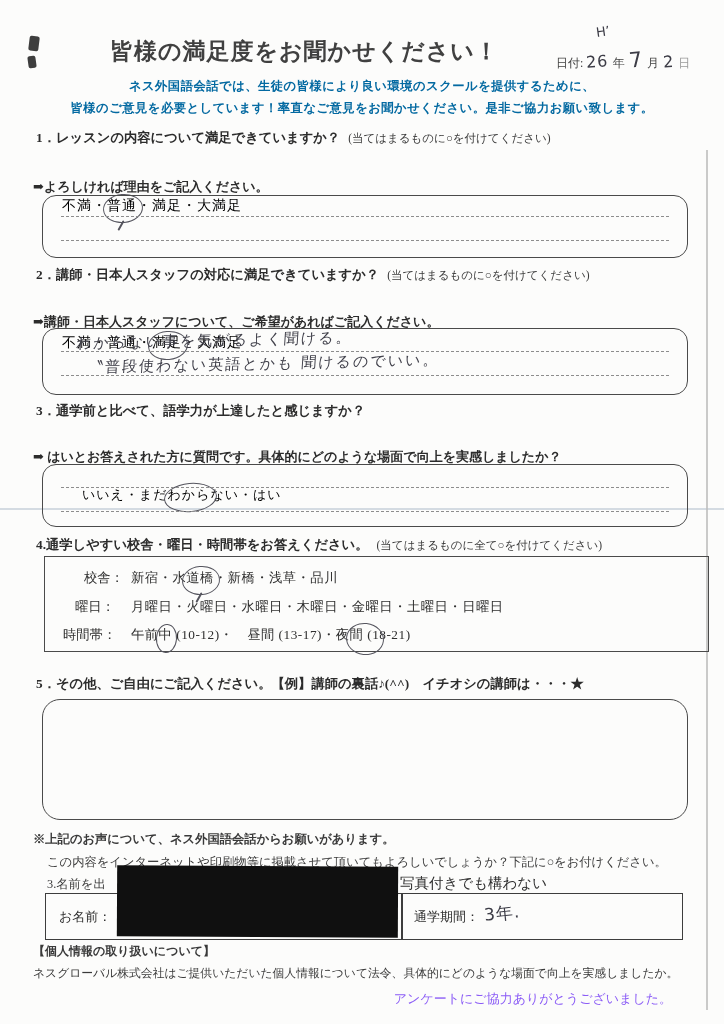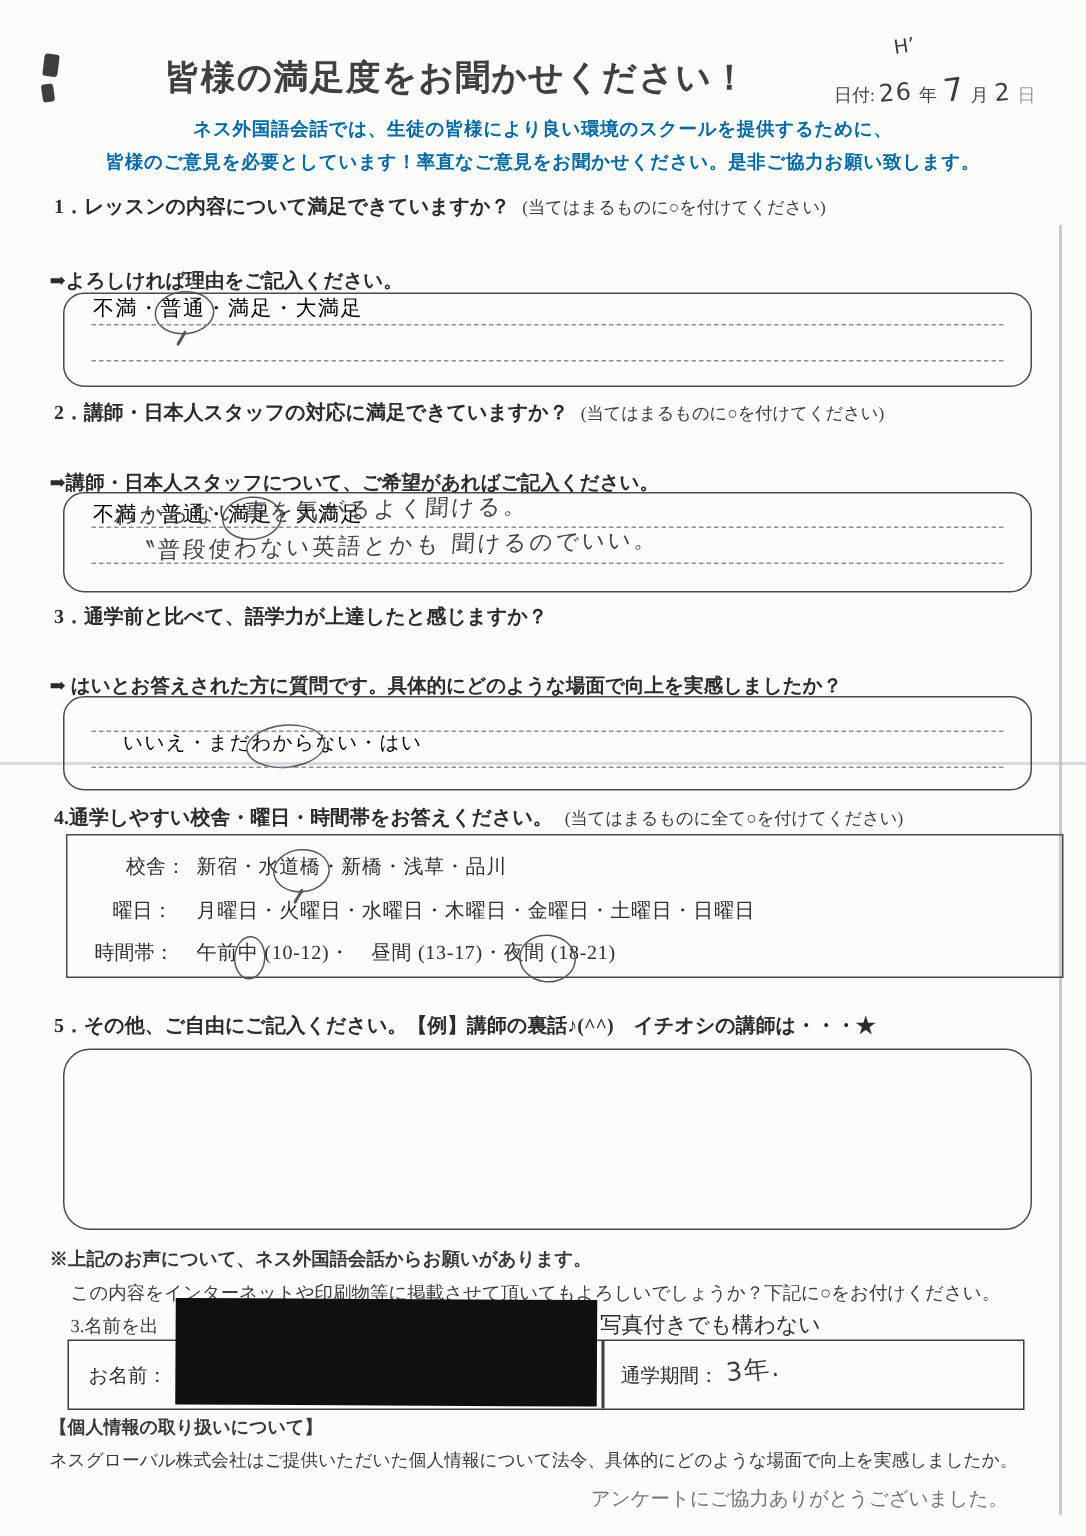--- a/index.html
+++ b/index.html
@@ -138,15 +138,15 @@
     <div class="ndiv"></div>
     <div class="abs tlabel" style="left:13px;top:14px;">お名前：</div>
     <div class="abs tlabel" style="left:368px;top:14px;">通学期間：</div>
     <div class="abs hw3" style="left:438px;top:8px;">3年.</div>
   </div>
 
   <div class="abs redaction" style="left:117px;top:866px;width:281px;height:71px;transform:rotate(.3deg);"></div>
 
   <div class="abs smalltxt" style="left:33px;top:943px;font-weight:600;font-size:12px;">【個人情報の取り扱いについて】</div>
   <div class="abs smalltxt" style="left:33px;top:966px;font-size:11.8px;">ネスグローバル株式会社はご提供いただいた個人情報について法令、具体的にどのような場面で向上を実感しましたか。</div>
-  <div class="abs" style="left:0;top:990px;width:672px;text-align:right;font-size:13px;color:#737373;">アンケートにご協力ありがとうございました。</div>
+  <div class="abs" style="left:0;top:990px;width:672px;text-align:right;font-size:13px;color:#8b5cf6;">アンケートにご協力ありがとうございました。</div>
 
 </div>
 
 </body></html>

